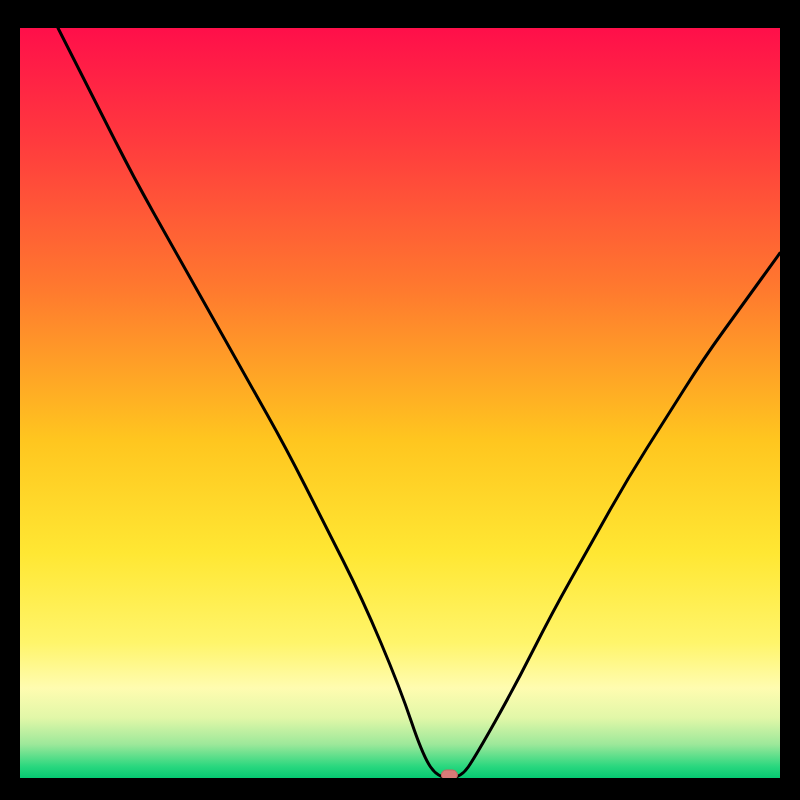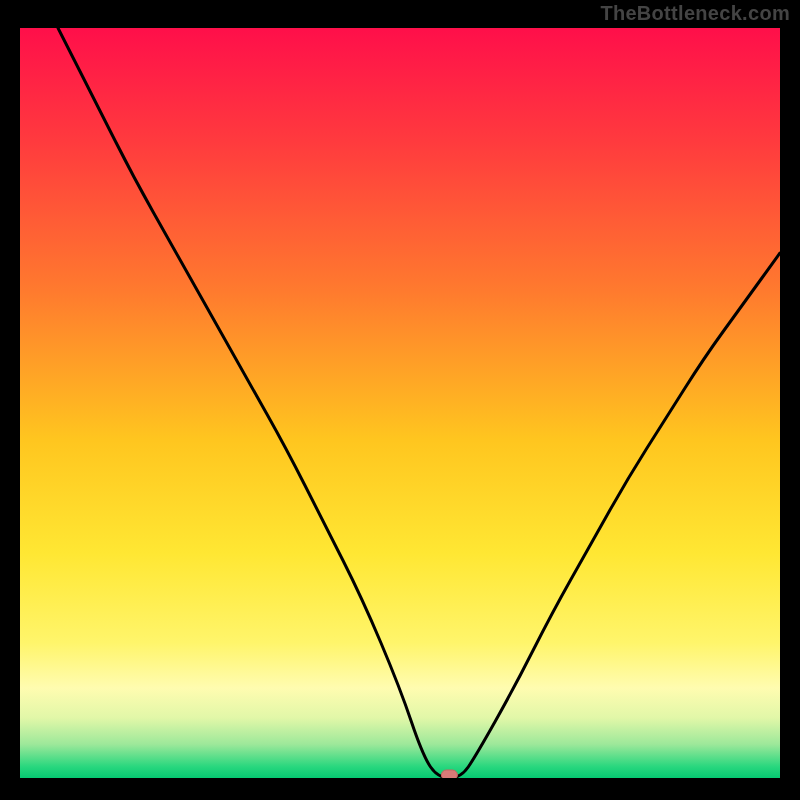--- a/index.html
+++ b/index.html
@@ -35,21 +35,20 @@
     height: 750px;
   }
   .plot svg {
     display: block;
   }
 </style>
 </head>
 <body>
 
 <div class="stage">
-  <div class="watermark">TheBottleneck.com</div>
 
   <div class="plot">
     <svg id="plot-svg" width="760" height="750" viewBox="0 0 760 750">
         <defs>
           <linearGradient id="bg-grad" x1="0" y1="0" x2="0" y2="1">
             <stop offset="0%" stop-color="#ff0f4a"></stop>
             <stop offset="15%" stop-color="#ff3a3e"></stop>
             <stop offset="35%" stop-color="#ff7a2e"></stop>
             <stop offset="55.00000000000001%" stop-color="#ffc61f"></stop>
             <stop offset="70%" stop-color="#ffe733"></stop>

